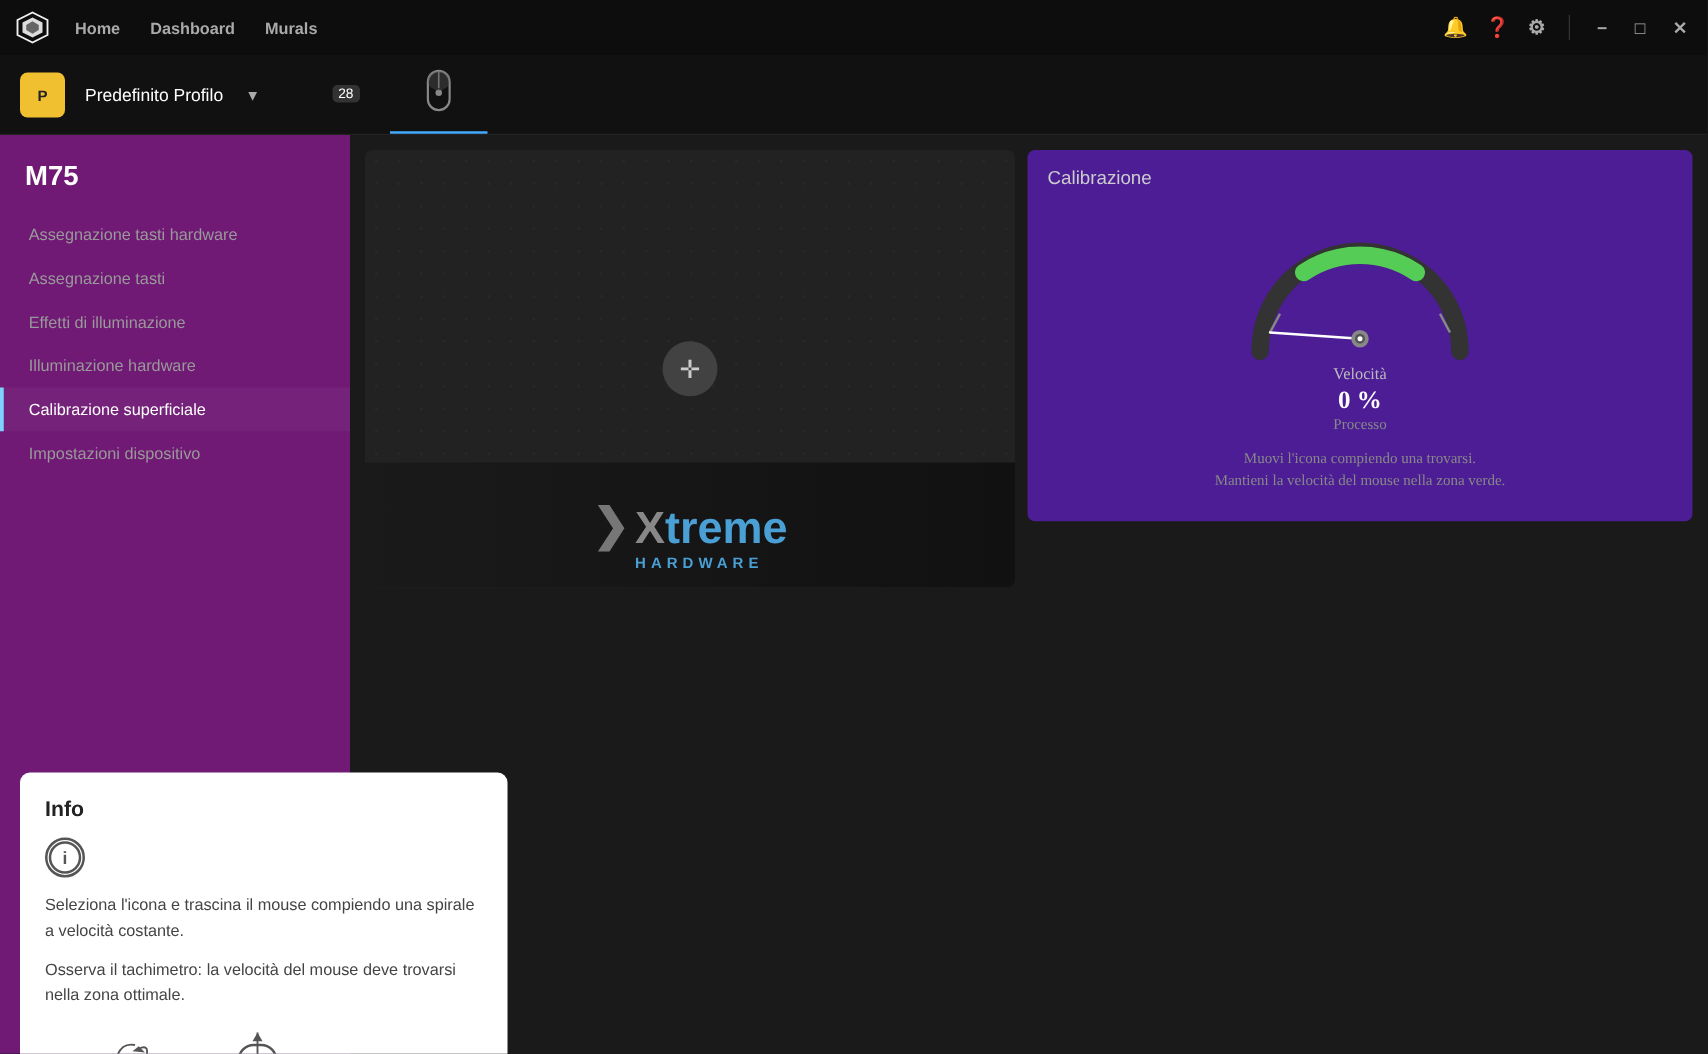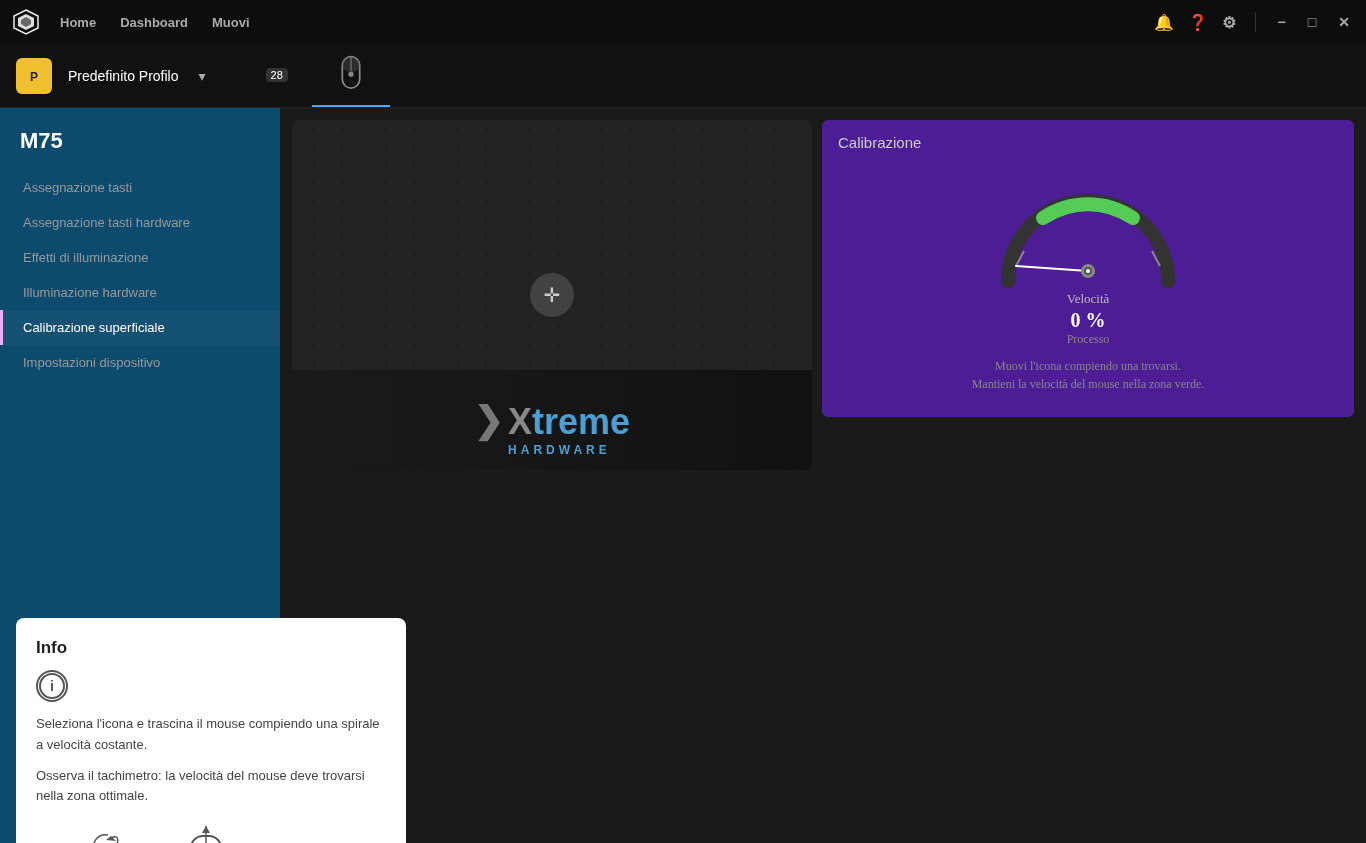--- a/index.html
+++ b/index.html
@@ -91,40 +91,40 @@
 
     
     .main-layout {
       display: flex;
       height: calc(843px - 44px - 64px);
     }
 
     
     .sidebar {
       width: 280px;
-      background: #0c4a6e;
+      background: #701a75;
       padding: 20px 0;
       flex-shrink: 0;
     }
     .device-title {
       color: #fff;
       font-size: 22px;
       font-weight: 600;
       padding: 0 20px 16px 20px;
     }
     .sidebar-item {
       padding: 10px 20px;
       font-size: 13px;
       color: #999;
       cursor: pointer;
       border-left: 3px solid transparent;
     }
     .sidebar-item.active {
       color: #fff;
-      border-left: 3px solid #f0abfc;
+      border-left: 3px solid #7dd3fc;
       background: rgba(255,255,255,0.04);
     }
 
     
     .content {
       flex: 1;
       background: #1a1a1a;
       display: flex;
       flex-direction: column;
       gap: 10px;
@@ -270,21 +270,21 @@
   <div class="topnav-logo">
     <svg viewBox="0 0 28 28" fill="none" xmlns="http://www.w3.org/2000/svg">
       <polygon points="14,2 26,8 26,20 14,26 2,20 2,8" fill="none" stroke="#f0f0f0" stroke-width="1.5"></polygon>
       <polygon points="14,6 22,10 22,18 14,22 6,18 6,10" fill="#ddd"></polygon>
       <polygon points="14,9 19,12 19,16 14,19 9,16 9,12" fill="#666"></polygon>
     </svg>
   </div>
   <div class="topnav-links">
     <span class="topnav-link">Home</span>
     <span class="topnav-link">Dashboard</span>
-    <span class="topnav-link">Muovi</span>
+    <span class="topnav-link">Murals</span>
   </div>
   <div class="topnav-right">
     <span class="topnav-icon">🔔</span>
     <span class="topnav-icon">❓</span>
     <span class="topnav-icon">⚙</span>
     <span style="width:1px;height:20px;background:#333;margin:0 4px;display:inline-block;"></span>
     <span class="topnav-wm-btn">−</span>
     <span class="topnav-wm-btn">□</span>
     <span class="topnav-wm-btn">✕</span>
   </div>
@@ -313,22 +313,22 @@
       </svg>
     </div>
   </div>
 </div>
 
 <div class="main-layout" style="position:relative;">
 
   <div class="sidebar">
     <div class="device-title">M75</div>
 
+    <div class="sidebar-item">Assegnazione tasti hardware</div>
     <div class="sidebar-item">Assegnazione tasti</div>
-    <div class="sidebar-item">Assegnazione tasti hardware</div>
     <div class="sidebar-item">Effetti di illuminazione</div>
     <div class="sidebar-item">Illuminazione hardware</div>
     <div class="sidebar-item active">Calibrazione superficiale</div>
     <div class="sidebar-item">Impostazioni dispositivo</div>
   </div>
 
   <div class="content">
     <div class="two-col">
 
       <div class="left-col">

